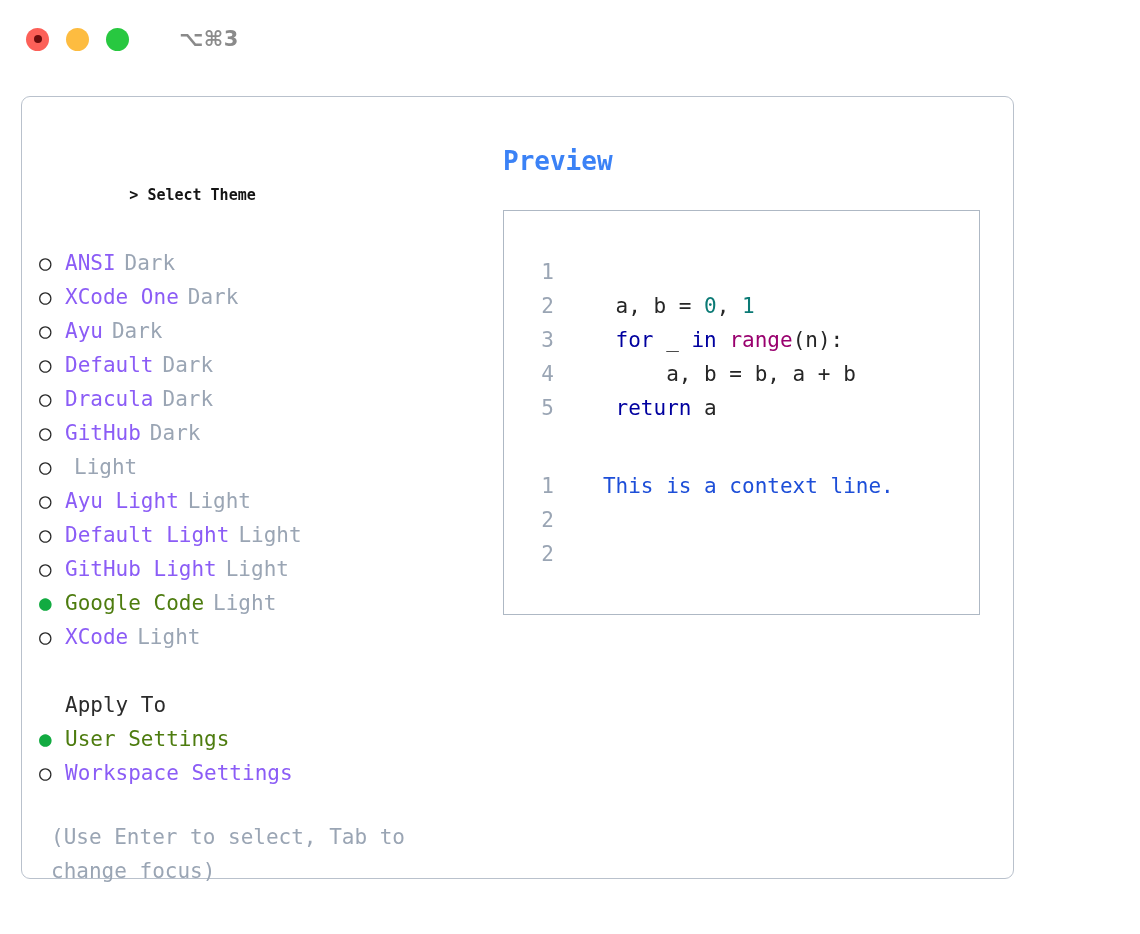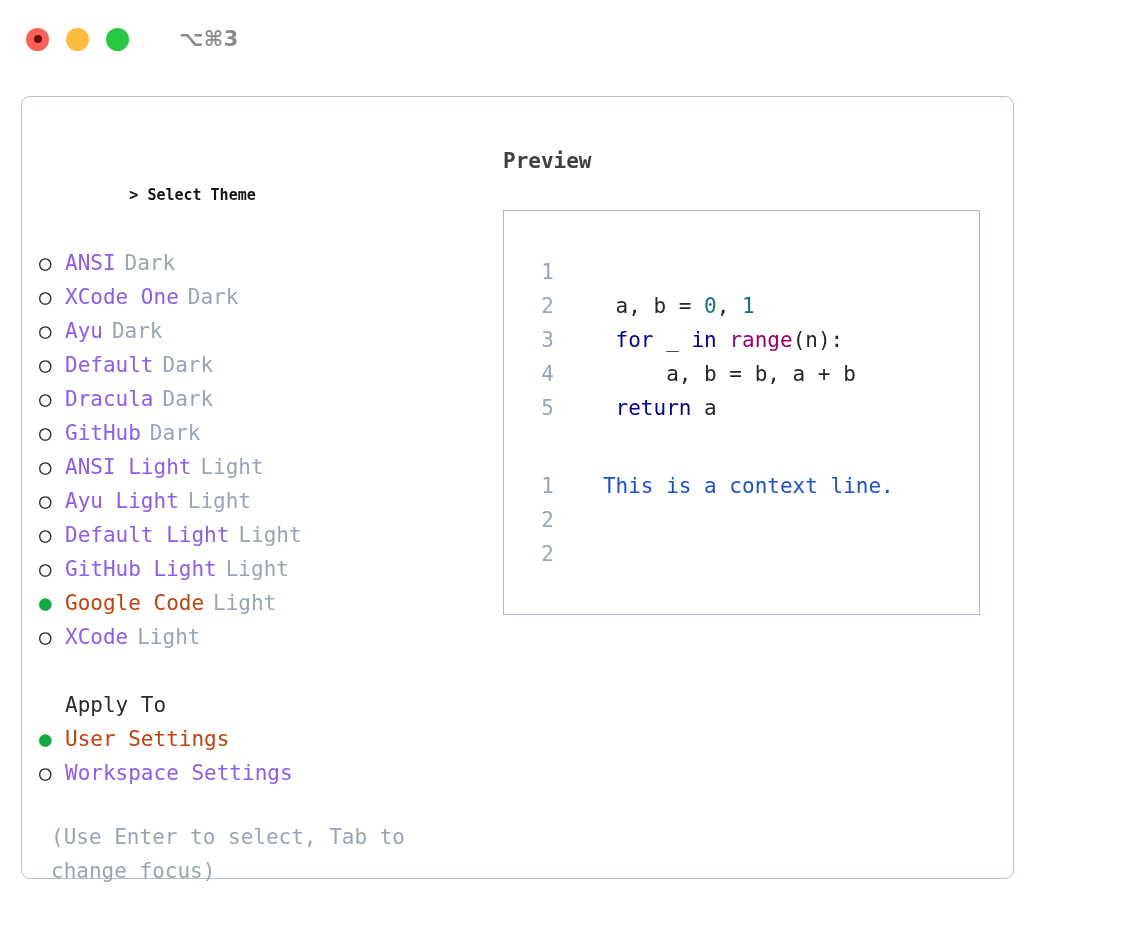--- a/index.html
+++ b/index.html
@@ -95,21 +95,21 @@
   .marker {
     display: inline-block;
     width: 26px;
     flex: 0 0 26px;
     font-size: 21px;
     color: #2b2b2b;
     line-height: 34px;
   }
   .marker.sel { color: #12ab41; }
   .opt-label { color: #8b5cf6; }
-  .opt-row.selected .opt-label { color: #c2410c; }
+  .opt-row.selected .opt-label { color: #4d7c0f; }
   .opt-tag {
     color: #9aa5b4;
     margin-left: 9px;
   }
 
   .applyto-title {
     font-size: 21px;
     line-height: 34px;
     color: #2b2b2b;
     padding-left: 26px;
@@ -127,23 +127,23 @@
     margin-left: 12px;
   }
 
   
   .right-col {
     position: absolute;
     left: 481px; top: 47px;
     width: 490px;
   }
   .preview-title {
-    font-size: 21px;
+    font-size: 26px;
     font-weight: bold;
-    color: #404040;
+    color: #3b82f6;
     line-height: 34px;
   }
 
   .code-panel {
     margin-top: 32px;
     width: 477px;
     height: 405px;
     border: 1.6px solid #aeb8c4;
     background: #ffffff;
     padding: 44px 0 0 0;
@@ -205,21 +205,21 @@
           <span class="caret">&gt;</span><span> </span><span>Select Theme</span>
         </div>
 
         <div id="theme-options">
             <div class="opt-row"><span class="marker">○</span><span class="opt-label">ANSI</span><span class="opt-tag">Dark</span></div>
             <div class="opt-row"><span class="marker">○</span><span class="opt-label">XCode One</span><span class="opt-tag">Dark</span></div>
             <div class="opt-row"><span class="marker">○</span><span class="opt-label">Ayu</span><span class="opt-tag">Dark</span></div>
             <div class="opt-row"><span class="marker">○</span><span class="opt-label">Default</span><span class="opt-tag">Dark</span></div>
             <div class="opt-row"><span class="marker">○</span><span class="opt-label">Dracula</span><span class="opt-tag">Dark</span></div>
             <div class="opt-row"><span class="marker">○</span><span class="opt-label">GitHub</span><span class="opt-tag">Dark</span></div>
-            <div class="opt-row"><span class="marker">○</span><span class="opt-label">ANSI Light</span><span class="opt-tag">Light</span></div>
+            <div class="opt-row"><span class="marker">○</span><span class="opt-tag">Light</span></div>
             <div class="opt-row"><span class="marker">○</span><span class="opt-label">Ayu Light</span><span class="opt-tag">Light</span></div>
             <div class="opt-row"><span class="marker">○</span><span class="opt-label">Default Light</span><span class="opt-tag">Light</span></div>
             <div class="opt-row"><span class="marker">○</span><span class="opt-label">GitHub Light</span><span class="opt-tag">Light</span></div>
             <div class="opt-row selected"><span class="marker sel">●</span><span class="opt-label">Google Code</span><span class="opt-tag">Light</span></div>
             <div class="opt-row"><span class="marker">○</span><span class="opt-label">XCode</span><span class="opt-tag">Light</span></div>
           </div>
 
         <div class="spacer-sm"></div>
 
         <div class="applyto-title">Apply To</div>

